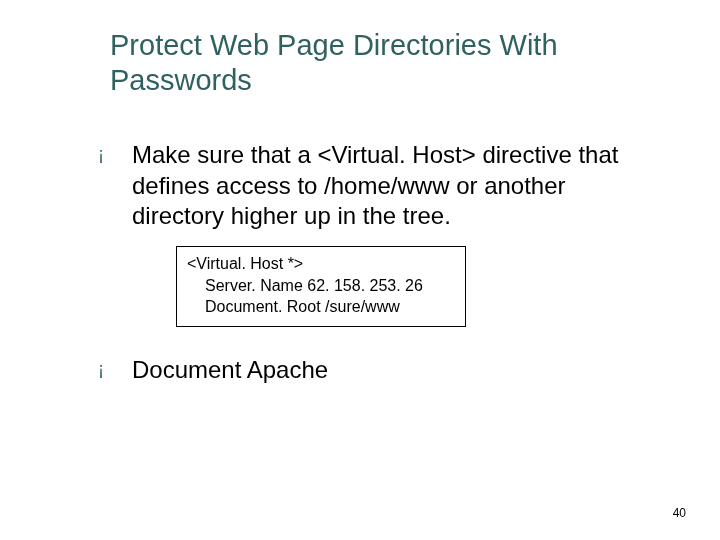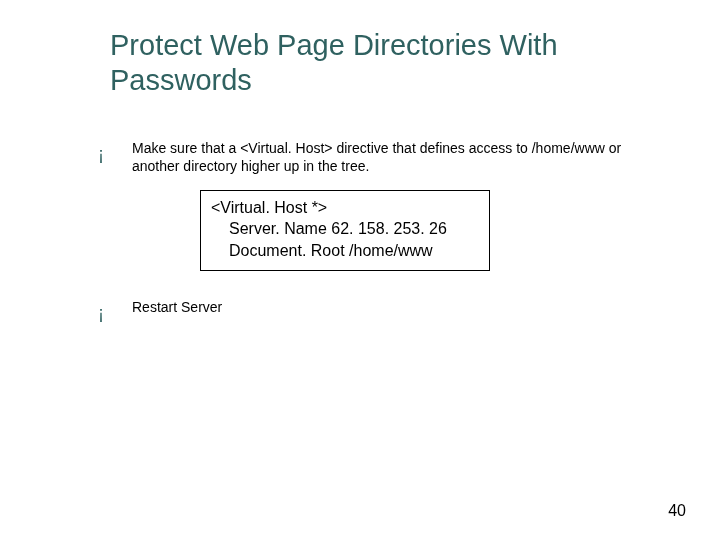--- a/index.html
+++ b/index.html
@@ -44,45 +44,45 @@
   }
   .bullet-marker {
     color: #2f6160;
     font-size: 18px;
     line-height: 28px;
     width: 34px;
     flex: 0 0 34px;
     text-align: left;
   }
   .bullet-text {
-    font-size: 14px;
+    font-size: 24px;
     line-height: 1.28;
     color: #000;
   }
   .code-box {
-    margin-left: 102px;
+    margin-left: 78px;
     margin-top: 14px;
     margin-bottom: 28px;
     border: 1px solid #000;
     padding: 6px 10px 8px 10px;
     width: 290px;
     font-size: 16px;
     line-height: 1.35;
     font-family: Verdana, Geneva, sans-serif;
     color: #000;
     box-sizing: border-box;
   }
   .code-line-indent {
     padding-left: 18px;
   }
   .page-number {
     position: absolute;
     right: 30px;
     bottom: 20px;
-    font-size: 16px;
+    font-size: 12px;
     color: #000;
     font-family: Arial, sans-serif;
   }
 </style>
 </head>
 <body>
 
 <div class="slide">
 
   <div class="title">Protect Web Page Directories With Passwords</div>
@@ -90,25 +90,25 @@
   <div class="body-area">
 
     <div class="bullet-row">
       <div class="bullet-marker">¡</div>
       <div class="bullet-text">Make sure that a &lt;Virtual. Host&gt; directive that defines access to /home/www or another directory higher up in the tree.</div>
     </div>
 
     <div class="code-box">
       <div>&lt;Virtual. Host *&gt;</div>
       <div class="code-line-indent">Server. Name 62. 158. 253. 26</div>
-      <div class="code-line-indent">Document. Root /home/www</div>
+      <div class="code-line-indent">Document. Root /sure/www</div>
     </div>
 
     <div class="bullet-row">
       <div class="bullet-marker">¡</div>
-      <div class="bullet-text">Restart Server</div>
+      <div class="bullet-text">Document Apache</div>
     </div>
 
   </div>
 
   <div class="page-number">40</div>
 
 </div>
 
 </body></html>

